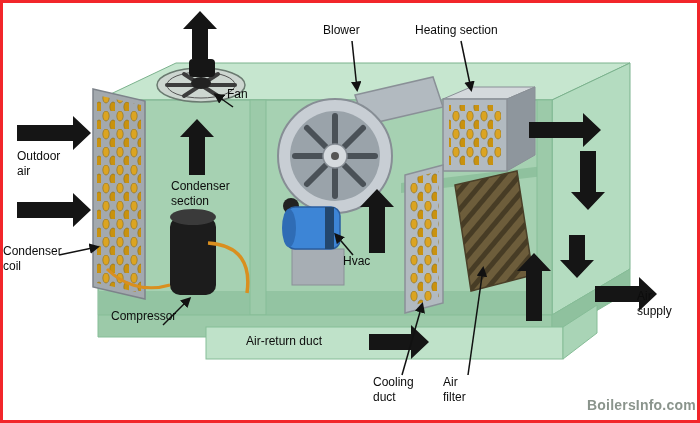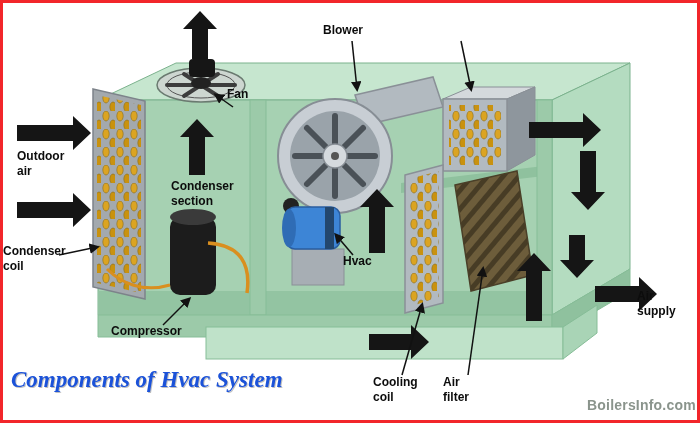--- a/index.html
+++ b/index.html
@@ -4,21 +4,21 @@
 <style>
   * { margin:0; padding:0; box-sizing:border-box; }
   body { background:#fff; }
   .stage {
     position:relative; width:700px; height:423px; background:#ffffff;
     border:3px solid #f2262a; overflow:hidden;
     font-family:"Liberation Sans", sans-serif;
   }
   svg.diagram { position:absolute; left:0; top:0; }
   .lbl {
-    position:absolute; font-weight:bold; font-size:12px; color:#0c0c0c;
+    position:absolute; font-weight:normal; font-size:12px; color:#0c0c0c;
     white-space:pre-line; line-height:1.25;
   }
   .center { }
   .title {
     position:absolute; left:8px; top:364px;
     font-family:"Liberation Serif", serif; font-style:italic; font-weight:bold;
     font-size:23px; color:#1b52d9; text-shadow:1px 1px 0 rgba(0,0,0,0.25);
   }
   .watermark {
     position:absolute; left:584px; top:394px;
@@ -148,26 +148,27 @@
       <line x1="465" y1="372" x2="480" y2="266" marker-end="url(#ptrHead)"></line>
     </g>
   </svg>
 
   <div class="lbl center" style="left:14px; top:146px; width:68px;">Outdoor
 air</div>
   <div class="lbl center" style="left:0px; top:241px; width:84px;">Condenser
 coil</div>
   <div class="lbl center" style="left:168px; top:176px; width:82px;">Condenser
 section</div>
-  <div class="lbl" style="left:108px; top:321px;">Compressor</div>
+  <div class="lbl" style="left:108px; top:306px;">Compressor</div>
   <div class="lbl" style="left:224px; top:84px;">Fan</div>
   <div class="lbl" style="left:320px; top:20px;">Blower</div>
+  <div class="lbl" style="left:412px; top:20px;">Heating section</div>
   <div class="lbl" style="left:340px; top:251px;">Hvac</div>
+  <div class="lbl" style="left:243px; top:331px;">Air-return duct</div>
   <div class="lbl center" style="left:370px; top:372px; width:60px;">Cooling
-coil</div>
+duct</div>
   <div class="lbl center" style="left:440px; top:372px; width:52px;">Air
 filter</div>
   <div class="lbl center" style="left:634px; top:286px; width:58px;">Air
 supply</div>
 
-  <div class="title">Components of Hvac System</div>
   <div class="watermark">BoilersInfo.com</div>
 </div>
 
 </body></html>

